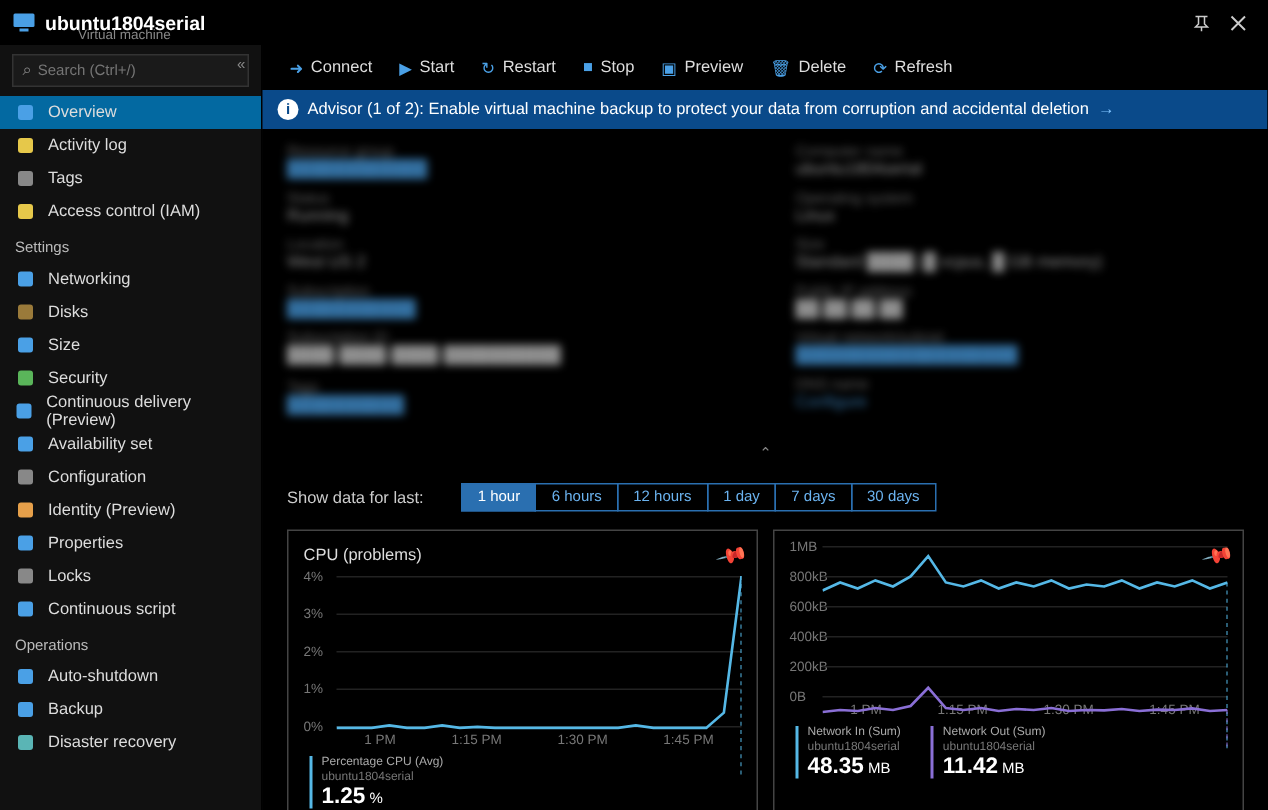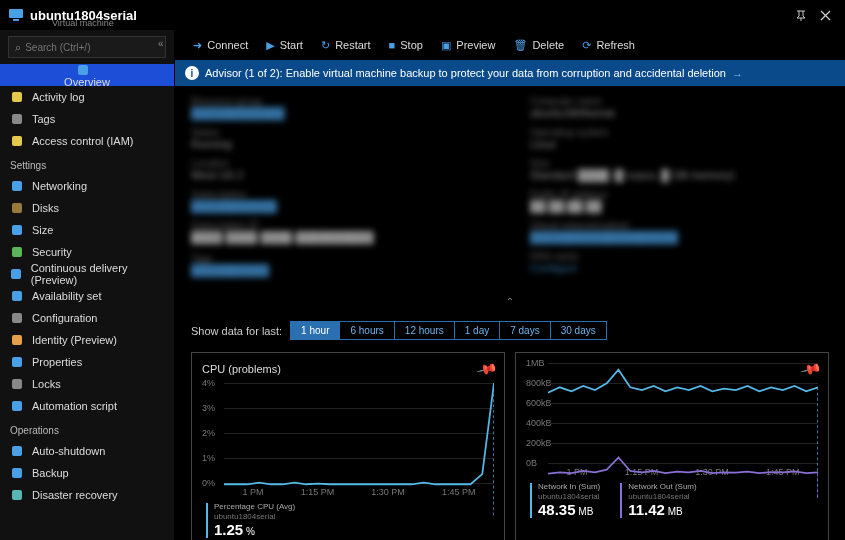--- a/index.html
+++ b/index.html
@@ -12,39 +12,39 @@
   .titlebar .spacer { flex: 1; }
   .titlebar .winbtn { width: 24px; height: 24px; display:flex; align-items:center; justify-content:center; color:#ccc; cursor:pointer; }
   .body { display: flex; flex:1; min-height:0; }
   .sidebar { width: 175px; background: #111; display:flex; flex-direction:column; border-right:1px solid #000;}
   .search { margin: 6px 8px; height: 22px; background:#1a1a1a; border:1px solid #333; display:flex; align-items:center; padding:0 6px; }
   .search input { flex:1; background:transparent; border:none; outline:none; color:#ccc; font-size:10px; }
   .search .mag { color:#888; margin-right:4px; font-size:11px;}
   .collapse { position:absolute; left:158px; top:38px; color:#888; font-size:10px;}
   .nav { flex:1; overflow-y:auto; }
   .nav-item { display:flex; align-items:center; height:22px; padding:0 10px; cursor:pointer; color:#ddd; }
-  .nav-item.active { background:#1d4ed8;flex-direction:column; }
+  .nav-item.active { background:#0369a1; }
   .nav-item .ico { width:14px; height:14px; margin-right:8px; display:flex; align-items:center; justify-content:center;}
   .nav-head { font-size:10px; color:#bbb; padding:8px 10px 4px; }
   .main { flex:1; display:flex; flex-direction:column; background:#000; min-width:0;}
   .toolbar { display:flex; align-items:center; height:30px; padding:0 10px; gap:2px; background:#000; }
   .tbtn { display:flex; align-items:center; padding:0 8px; height:24px; cursor:pointer; color:#ddd; font-size:11px; gap:5px;}
   .tbtn .ti { color:#4aa0e6; }
   .advisor { background:#0a4a8a; color:#fff; display:flex; align-items:center; height:26px; padding:0 10px; font-size:11px; gap:6px;}
   .advisor .info-ico { width:14px; height:14px; background:#fff; color:#0a4a8a; border-radius:50%; display:flex; align-items:center; justify-content:center; font-weight:bold; font-size:10px;}
   .advisor .arrow { color:#7ec3ff; }
   .content { flex:1; overflow-y:auto; padding:10px 16px; }
   .essentials { display:flex; gap:40px; filter: blur(3px); opacity:0.7; margin-bottom:10px;}
   .ess-col { flex:1; }
   .ess-row { margin-bottom:8px; }
   .ess-label { color:#888; font-size:10px; }
   .ess-val { color:#ccc; font-size:11px; }
   .ess-val.link { color:#4aa0e6; }
   .collapse-bar { text-align:center; color:#888; font-size:10px; padding:2px; cursor:pointer;}
-  .timerange { display:flex; align-items:center; gap:8px; margin:12px 0; font-size:11px;}
+  .timerange { display:flex; align-items:center; gap:25px; margin:12px 0; font-size:11px;}
   .tr-label { color:#ccc; }
   .tr-btns { display:flex; }
   .tr-btn { border:1px solid #2a6fb0; padding:3px 10px; font-size:10px; color:#6bb3f0; cursor:pointer; background:transparent; margin-left:-1px;}
   .tr-btn:first-child { margin-left:0; }
   .tr-btn.active { background:#2a6fb0; color:#fff; }
   .charts { display:flex; gap:10px; }
   .chart-card { flex:1; border:1px solid #444; padding:10px; position:relative; background:#000;}
   .chart-title { font-size:11px; color:#ddd; margin-bottom:8px;}
   .pin { position:absolute; top:8px; right:8px; color:#aaa; cursor:pointer; font-size:14px; transform: rotate(30deg); }
   .chart-area { height:100px; position:relative; margin-bottom:4px;}
@@ -207,21 +207,21 @@
               </svg>
             </span>
       <span>Locks</span>
           </div>
           <div class="nav-item">
       <span class="ico">
               <svg width="12" height="12" viewBox="0 0 12 12">
                 <rect x="1" y="1" width="10" height="10" rx="2" fill="#4aa0e6"></rect>
               </svg>
             </span>
-      <span>Automation script</span>
+      <span>Continuous script</span>
           </div>
           <div class="nav-head">Operations</div>
           <div class="nav-item">
       <span class="ico">
               <svg width="12" height="12" viewBox="0 0 12 12">
                 <rect x="1" y="1" width="10" height="10" rx="2" fill="#4aa0e6"></rect>
               </svg>
             </span>
       <span>Auto-shutdown</span>
           </div>

